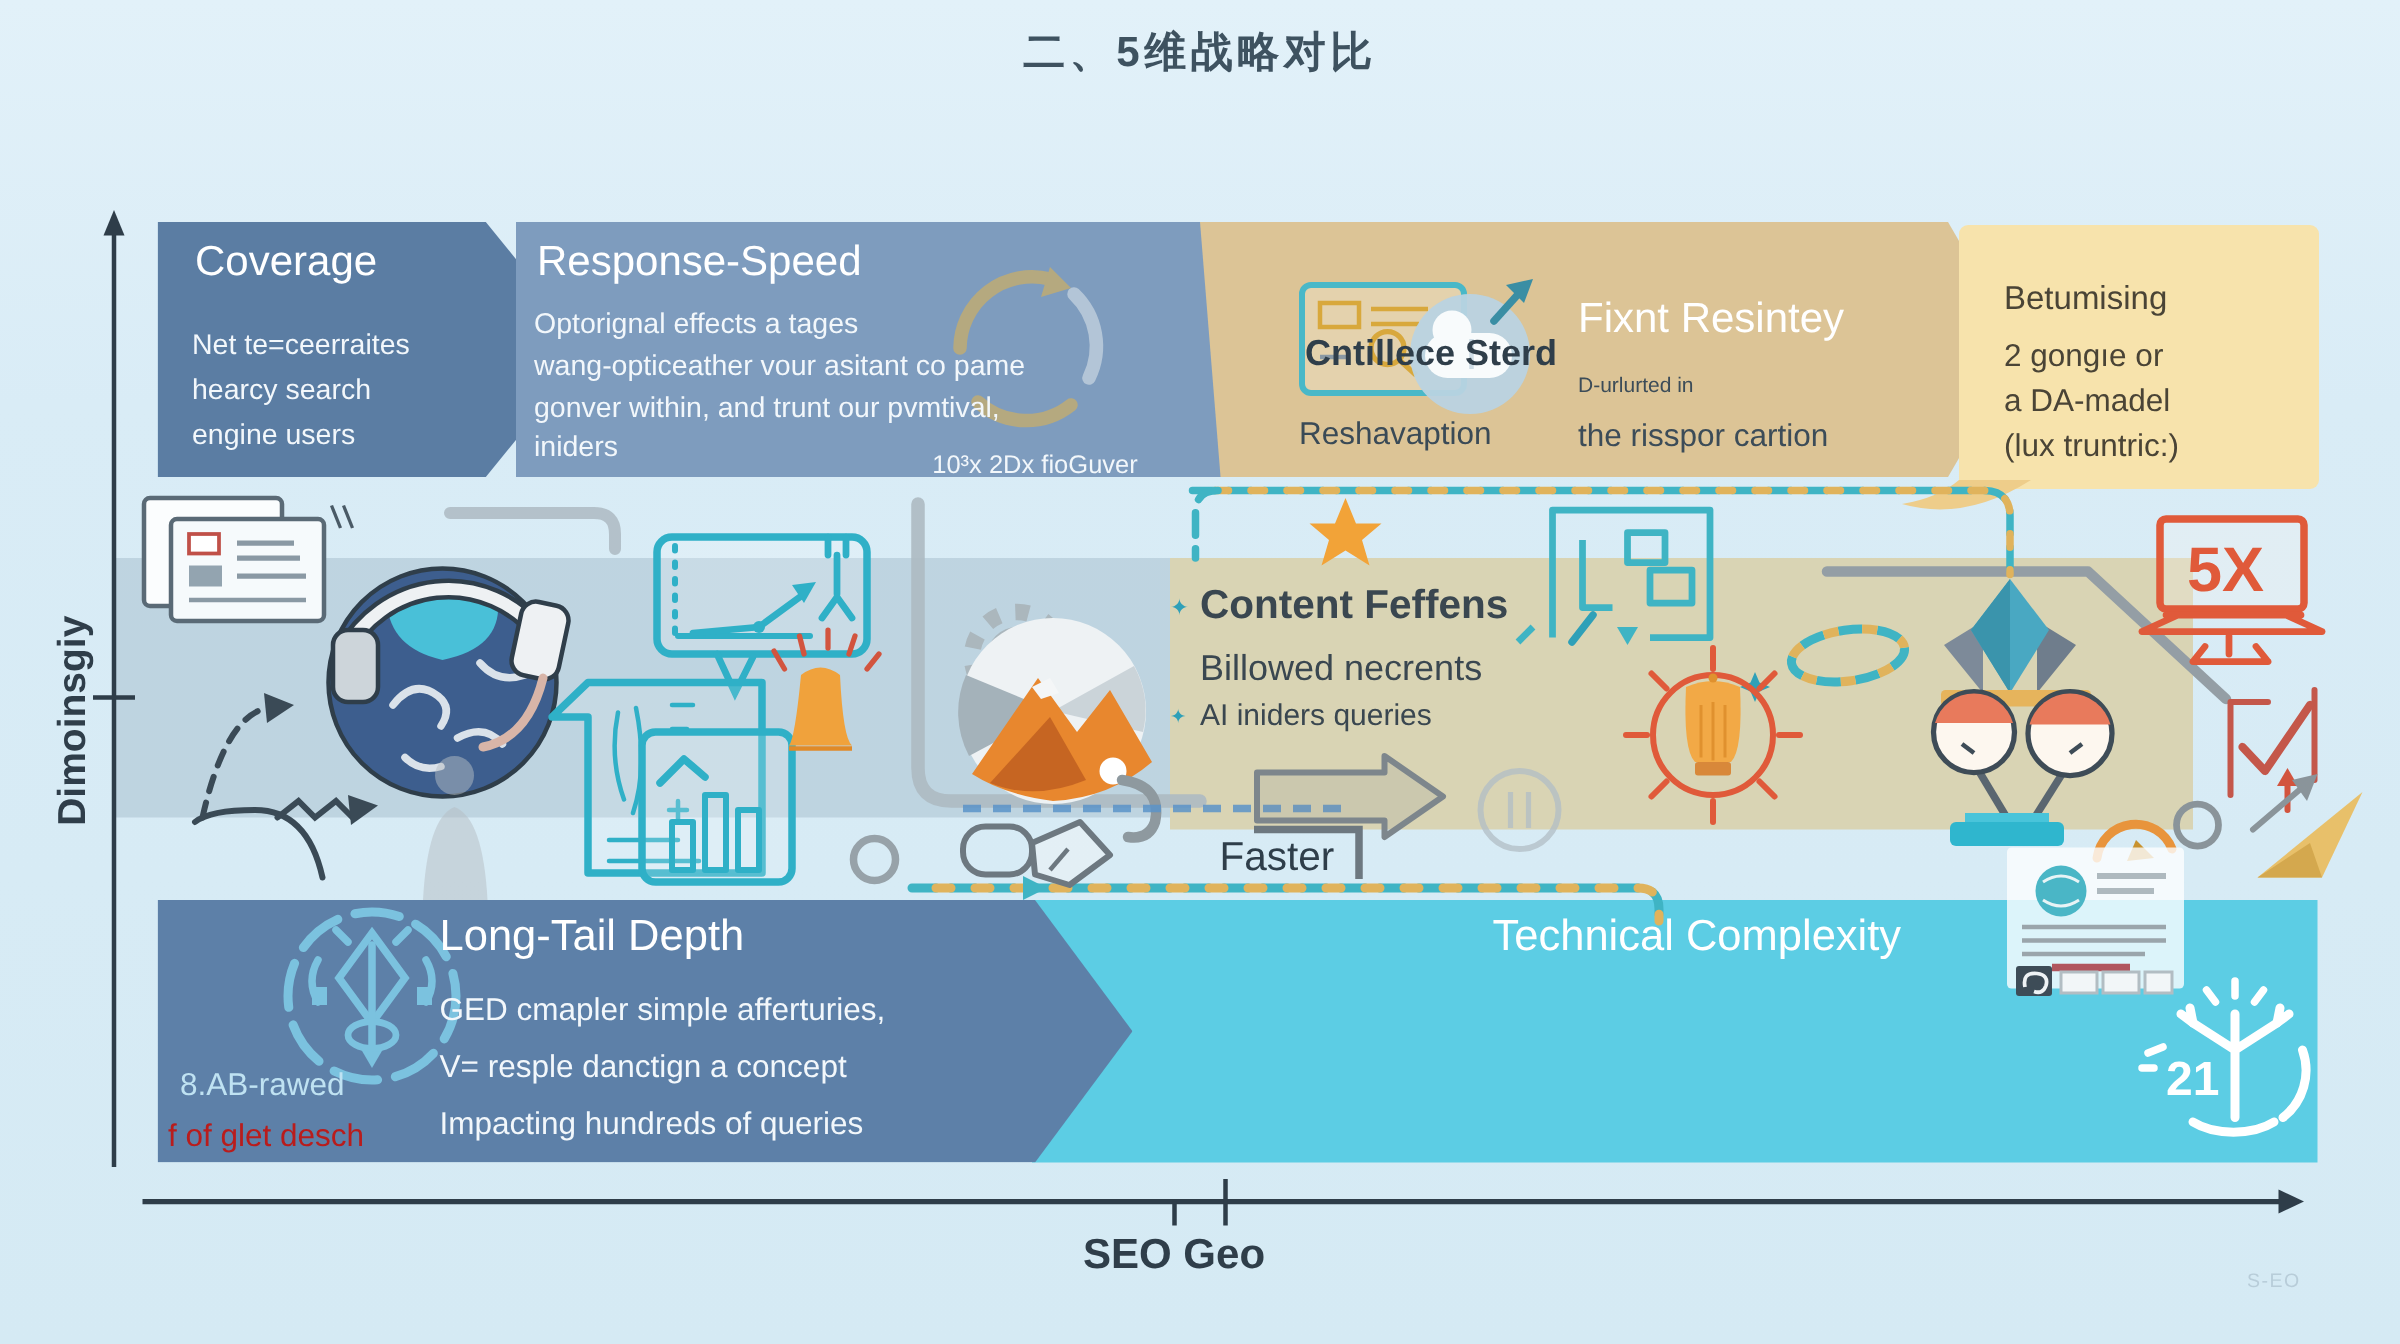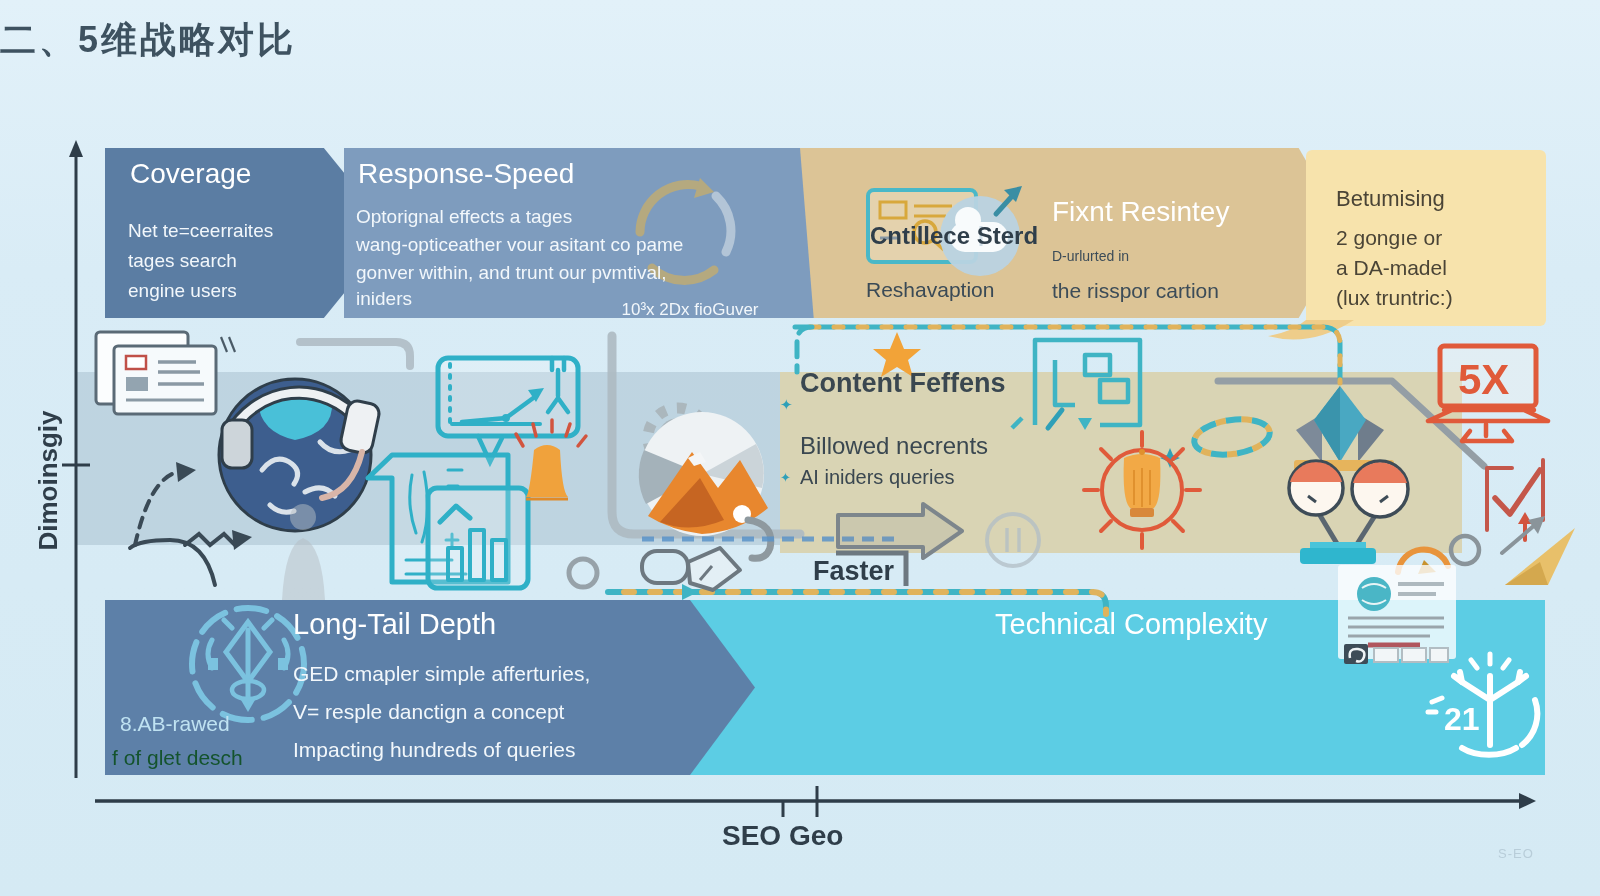--- a/index.html
+++ b/index.html
@@ -369,25 +369,25 @@
     <path d="M1490,745 V700 M1490,700 V676 M1490,700 L1462,682 M1490,700 L1518,682"></path>
     <path d="M1462,682 l-8,-6 M1462,682 l-2,-10 M1518,682 l8,-6 M1518,682 l2,-10"></path>
     <path d="M1535,700 A40,40 0 0 1 1522,745"></path>
     <path d="M1462,748 A36,20 0 0 0 1516,748"></path>
     <path d="M1490,664 V654 M1477,668 L1471,660 M1503,668 L1509,660" stroke-width="5"></path>
     <path d="M1432,702 l10,-4 M1428,712 l8,0" stroke-width="5"></path>
     <text x="1444" y="730" font-size="32" font-weight="bold" fill="#ffffff" stroke="none">21</text>
   </g>
 </svg>
 
-<div class="abs" style="left:0;right:0;top:16px;text-align:left;font-size:36px;font-weight:600;color:#3e5260;letter-spacing:3px">二、5维战略对比</div>
+<div class="abs" style="left:0;right:0;top:16px;text-align:center;font-size:28px;font-weight:600;color:#3e5260;letter-spacing:3px">二、5维战略对比</div>
 
 <div class="abs hd nw" style="left:130px;top:158px;font-size:28px">Coverage</div>
 <div class="abs wtxt nw" style="left:128px;top:220px;font-size:19px">Net te=ceerraites</div>
-<div class="abs wtxt nw" style="left:128px;top:250px;font-size:19px">tages search</div>
+<div class="abs wtxt nw" style="left:128px;top:250px;font-size:19px">hearcy search</div>
 <div class="abs wtxt nw" style="left:128px;top:280px;font-size:19px">engine users</div>
 
 <div class="abs hd nw" style="left:358px;top:158px;font-size:28px">Response-Speed</div>
 <div class="abs wtxt nw" style="left:356px;top:206px;font-size:19px">Optorignal effects a  tages</div>
 <div class="abs wtxt nw" style="left:356px;top:234px;font-size:19px">wang-opticeather vour asitant co pame</div>
 <div class="abs wtxt nw" style="left:356px;top:262px;font-size:19px">gonver within, and trunt our pvmtival,</div>
 <div class="abs wtxt nw" style="left:356px;top:288px;font-size:19px">iniders</div>
 <div class="abs wtxt nw" style="left:605px;top:300px;width:170px;text-align:center;font-size:17px">10³x 2Dx fioGuver</div>
 
 <div class="abs nw" style="left:870px;top:222px;font-size:24px;font-weight:bold;color:#2f3e4a">Cntillece Sterd</div>
@@ -396,31 +396,31 @@
 <div class="abs hd nw" style="left:1052px;top:196px;font-size:28px">Fixnt Resintey</div>
 <div class="abs dtxt nw" style="left:1052px;top:248px;font-size:14px">D-urlurted in</div>
 <div class="abs dtxt nw" style="left:1052px;top:279px;font-size:21px">the risspor cartion</div>
 
 <div class="abs nw" style="left:1336px;top:186px;font-size:22px;color:#4a4436">Betumising</div>
 <div class="abs nw" style="left:1336px;top:226px;font-size:21px;color:#4a4436">2 gongıe or</div>
 <div class="abs nw" style="left:1336px;top:256px;font-size:21px;color:#4a4436">a DA-madel</div>
 <div class="abs nw" style="left:1336px;top:286px;font-size:21px;color:#4a4436">(lux truntric:)</div>
 
 <div class="abs nw" style="left:780px;top:396px;font-size:15px;color:#2fa0b8">✦</div>
-<div class="abs nw" style="left:800px;top:368px;font-size:27px;font-weight:bold;color:#3a4750">Content Feffens</div>
+<div class="abs nw" style="left:800px;top:388px;font-size:27px;font-weight:bold;color:#3a4750">Content Feffens</div>
 <div class="abs nw" style="left:800px;top:432px;font-size:24px;color:#3a4750">Billowed necrents</div>
 <div class="abs nw" style="left:780px;top:470px;font-size:13px;color:#2fa0b8">✦</div>
 <div class="abs nw" style="left:800px;top:466px;font-size:20px;color:#3a4750">AI iniders queries</div>
 
-<div class="abs nw" style="left:813px;top:556px;font-size:27px;font-weight:bold;color:#2f3e4a">Faster</div>
+<div class="abs nw" style="left:813px;top:556px;font-size:27px;font-weight:normal;color:#2f3e4a">Faster</div>
 
 <div class="abs hd nw" style="left:293px;top:608px;font-size:29px">Long-Tail Depth</div>
 <div class="abs wtxt nw" style="left:293px;top:662px;font-size:21px">GED cmapler simple afferturies,</div>
 <div class="abs wtxt nw" style="left:293px;top:700px;font-size:21px">V= resple danctign a concept</div>
 <div class="abs wtxt nw" style="left:293px;top:738px;font-size:21px">Impacting hundreds of queries</div>
 <div class="abs nw" style="left:120px;top:712px;font-size:21px;color:#bfe2f2">8.AB-rawed</div>
-<div class="abs nw" style="left:112px;top:746px;font-size:21px;color:#14532d">f of glet desch</div>
+<div class="abs nw" style="left:112px;top:746px;font-size:21px;color:#b91c1c">f of glet desch</div>
 
 <div class="abs hd nw" style="left:995px;top:608px;font-size:29px">Technical Complexity</div>
 
 <div class="abs nw" style="left:-62px;top:465px;width:220px;text-align:center;transform:rotate(-90deg);font-size:26px;font-weight:bold;color:#2f3e4a">Dimoinsgiy</div>
 <div class="abs nw" style="left:722px;top:820px;font-size:28px;font-weight:bold;color:#2f3e4a">SEO Geo</div>
 <div class="abs nw" style="left:1498px;top:846px;font-size:13px;color:#b8cdd9;letter-spacing:1px">S-EO</div>
 
 </body></html>

